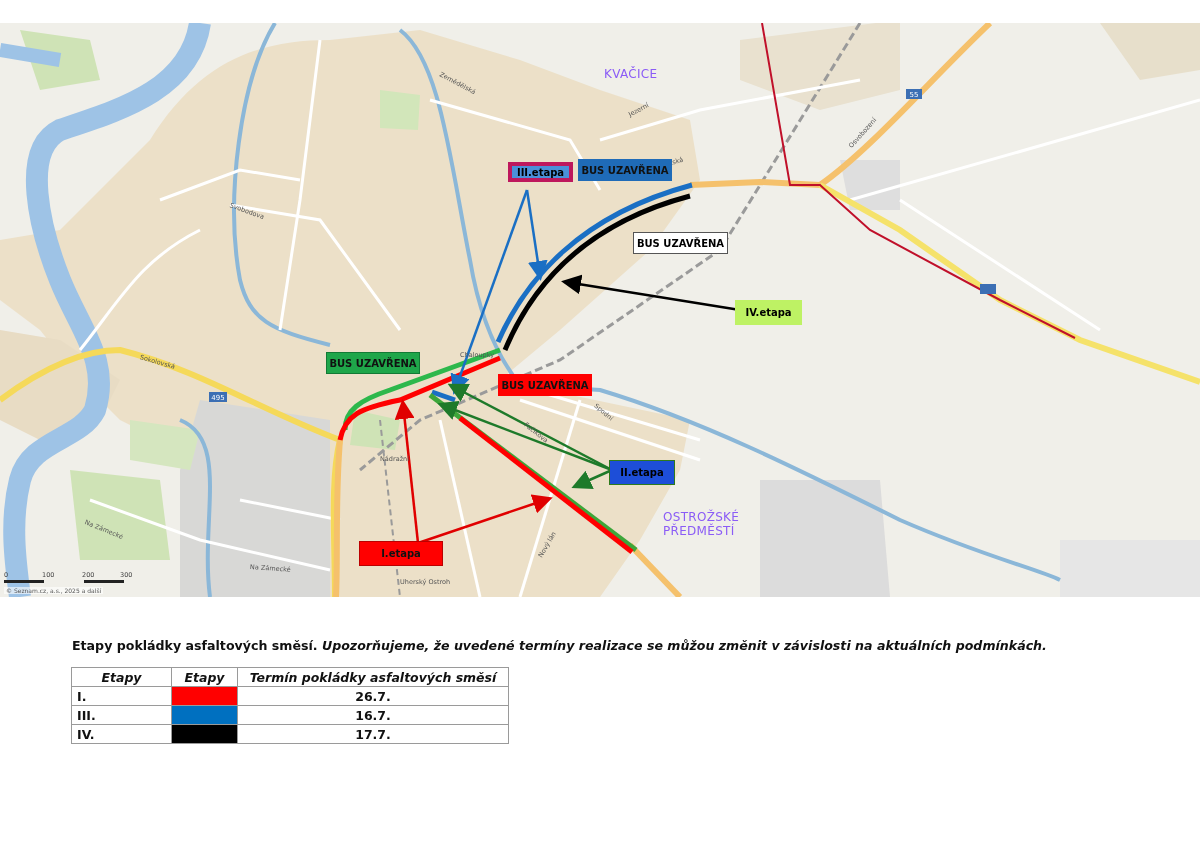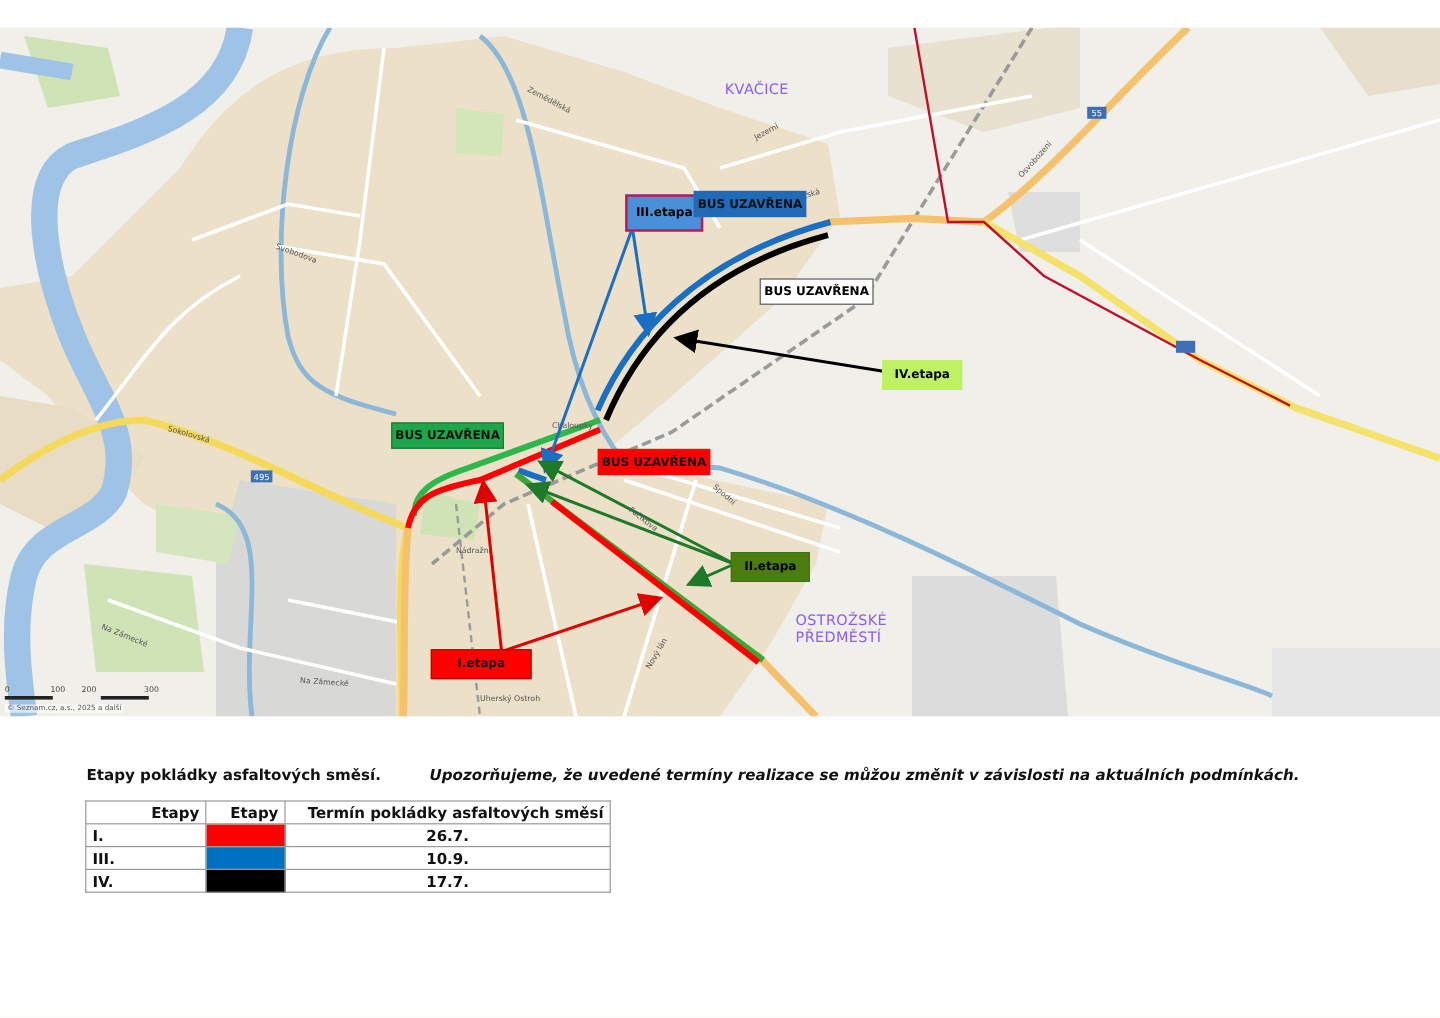--- a/index.html
+++ b/index.html
@@ -5,24 +5,24 @@
     html, body { margin:0; padding:0; }
     body { width:1200px; height:848px; background:#ffffff; position:relative; overflow:hidden; font-family:"Liberation Sans", sans-serif; }
     #map { position:absolute; left:0; top:23px; width:1200px; height:574px; overflow:hidden; background:#f0efe9; }
     #map svg { position:absolute; left:0; top:0; }
     .lbl { position:absolute; font-family:"DejaVu Sans", sans-serif; font-weight:bold; font-size:10px; display:flex; align-items:center; justify-content:center; box-sizing:border-box; }
     .place { position:absolute; font-family:"DejaVu Sans", sans-serif; font-size:12px; color:#8b5cf6; line-height:14px; letter-spacing:0.3px; }
     .street { position:absolute; font-family:"DejaVu Sans", sans-serif; font-size:6.5px; color:#555; white-space:nowrap; transform-origin:left center; }
     .scale { position:absolute; left:4px; top:548px; font-family:"DejaVu Sans", sans-serif; font-size:6.5px; color:#444; }
     .attrib { position:absolute; left:4px; top:564px; font-family:"DejaVu Sans", sans-serif; font-size:6px; color:#555; background:rgba(255,255,255,0.6); padding:0 2px; }
     #caption { position:absolute; left:72px; top:638px; font-family:"DejaVu Sans", sans-serif; font-size:12.6px; font-weight:bold; color:#111; white-space:nowrap; }
-    #caption i { font-style:italic;margin-left:36px; }
+    #caption i { font-style:italic; }
     #legend { position:absolute; left:71px; top:667px; border-collapse:collapse; font-family:"DejaVu Sans", sans-serif; font-size:12.5px; font-weight:bold; color:#111; }
     #legend td, #legend th { border:1px solid #9a9a9a; height:19px; padding:0 5px; box-sizing:border-box; }
-    #legend th { text-align:right; font-weight:bold; }
+    #legend th { text-align:center; font-weight:bold;font-style:italic; }
     #legend td.c { text-align:center; }
     #legend .col0 { width:100px; }
     #legend .col1 { width:66px; }
     #legend .col2 { width:271px; }
     #legend td.sw { padding:0; }
   </style>
 </head>
 <body>
 
 <div id="map">
@@ -135,33 +135,33 @@
   <div class="street" style="left:460px; top:328px;">Chaloupky</div>
   <div class="street" style="left:380px; top:432px;">Nádražní</div>
   <div class="street" style="left:85px; top:495px; transform:rotate(22deg);">Na Zámecké</div>
   <div class="street" style="left:250px; top:540px; transform:rotate(4deg);">Na Zámecké</div>
   <div class="street" style="left:525px; top:397px; transform:rotate(38deg);">Fučíkova</div>
   <div class="street" style="left:595px; top:378px; transform:rotate(40deg);">Spodní</div>
   <div class="street" style="left:540px; top:530px; transform:rotate(-60deg);">Nový lán</div>
   <div class="street" style="left:650px; top:142px; transform:rotate(-16deg);">Hradišťská</div>
   <div class="street" style="left:400px; top:555px;">Uherský Ostroh</div>
 
-  <div class="lbl" style="left:521px; top:139px; width:65px; height:31px; background:#4a90d9; color:#000; border:2px solid #be185d;">III.etapa</div>
+  <div class="lbl" style="left:508px; top:139px; width:65px; height:20px; background:#4a90d9; color:#000; border:4px solid #be185d;">III.etapa</div>
   <div class="lbl" style="left:578px; top:136px; width:94px; height:22px; background:#1f6bb8; color:#111;">BUS UZAVŘENA</div>
   <div class="lbl" style="left:633px; top:209px; width:95px; height:22px; background:#fff; color:#000; border:1px solid #555;">BUS UZAVŘENA</div>
   <div class="lbl" style="left:735px; top:277px; width:67px; height:25px; background:#bef264; color:#000;">IV.etapa</div>
   <div class="lbl" style="left:326px; top:329px; width:94px; height:22px; background:#1fa64a; color:#111; border:1px solid #137a35;">BUS UZAVŘENA</div>
   <div class="lbl" style="left:498px; top:351px; width:94px; height:22px; background:#ff0000; color:#111;">BUS UZAVŘENA</div>
-  <div class="lbl" style="left:609px; top:437px; width:66px; height:25px; background:#4d7c0f; color:#000; border:1px solid #2e7a1c;">II.etapa</div>
+  <div class="lbl" style="left:609px; top:437px; width:66px; height:25px; background:#1d4ed8; color:#000; border:1px solid #2e7a1c;">II.etapa</div>
   <div class="lbl" style="left:359px; top:518px; width:84px; height:25px; background:#ff0000; color:#111; border:1px solid #b00;">I.etapa</div>
 
   <div class="scale">
     <span style="position:absolute; left:0;">0</span>
     <span style="position:absolute; left:38px;">100</span>
-    <span style="position:absolute; left:64px;">200</span>
+    <span style="position:absolute; left:78px;">200</span>
     <span style="position:absolute; left:116px;">300</span>
   </div>
   <div class="attrib">© Seznam.cz, a.s., 2025 a další</div>
 </div>
 
 <div id="caption">
   <span>Etapy pokládky asfaltových směsí.</span>
   <i>Upozorňujeme, že uvedené termíny realizace se můžou změnit v závislosti na aktuálních podmínkách.</i>
 </div>
 
@@ -173,21 +173,21 @@
     <th class="col2">Termín pokládky asfaltových směsí</th>
   </tr>
   <tr>
     <td>I.</td>
     <td class="sw" style="background:#ff0000;"></td>
     <td class="c">26.7.</td>
   </tr>
   <tr>
     <td>III.</td>
     <td class="sw" style="background:#0070c0;"></td>
-    <td class="c">10.9.</td>
+    <td class="c">16.7.</td>
   </tr>
   <tr>
     <td>IV.</td>
     <td class="sw" style="background:#000000;"></td>
     <td class="c">17.7.</td>
   </tr>
 </tbody>
   </table>
 
 </body></html>

